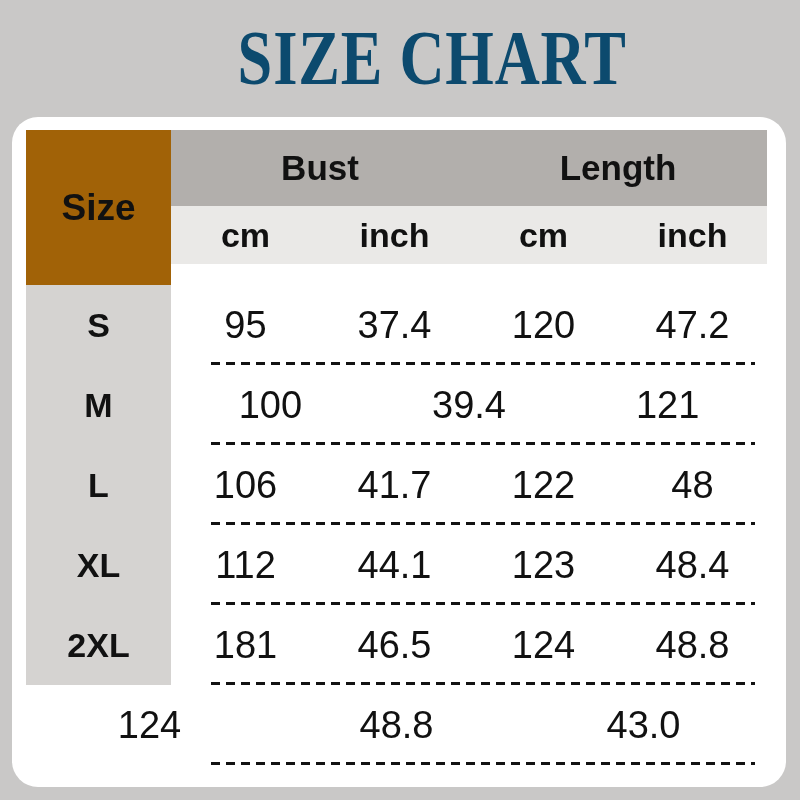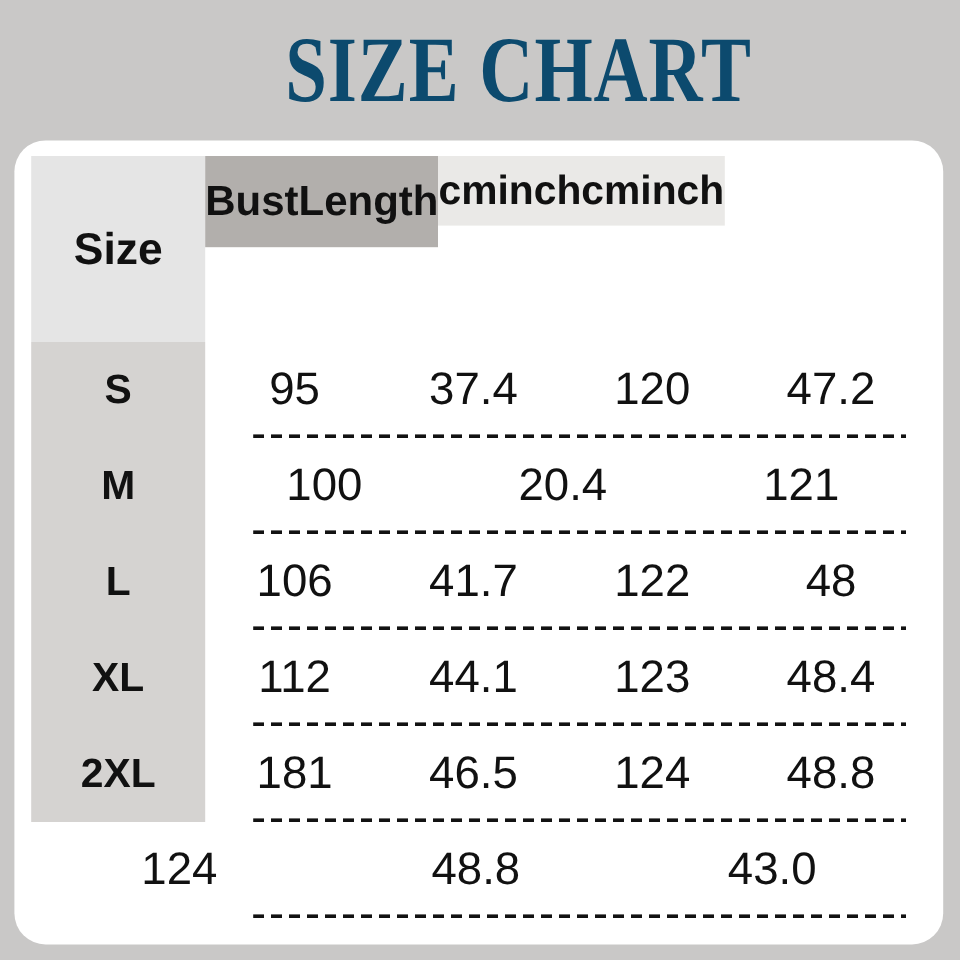--- a/index.html
+++ b/index.html
@@ -37,26 +37,26 @@
     box-sizing: border-box;
     padding: 13px 19px 0 14px;
   }
 
   .size-table { width: 741px; }
 
   .thead { display: flex; }
   .size-head {
     width: 145px;
     height: 155px;
-    background: #e5e5e5;
+    background: #a16207;
     display: flex; align-items: center; justify-content: center;
     font-weight: bold;
     font-size: 37px;
   }
-  .head-right { flex: 1; display: flex; flex-direction: row; text-align: center; }
+  .head-right { flex: 1; display: flex; flex-direction: column; text-align: center; }
   .group-row { height: 76px; background: #b2afac; display: flex; }
   .group-cell {
     flex: 1;
     display: flex; align-items: center; justify-content: center;
     font-weight: bold;
     font-size: 35px;
   }
   .units-row { height: 58px; background: #eae9e7; display: flex; }
   .unit-cell {
     flex: 1;
@@ -120,21 +120,21 @@
           <div class="size-cell">S</div>
           <div class="data-cell">95</div>
           <div class="data-cell">37.4</div>
           <div class="data-cell">120</div>
           <div class="data-cell">47.2</div>
         </div>
 
         <div class="row">
           <div class="size-cell">M</div>
           <div class="data-cell">100</div>
-          <div class="data-cell">20.4</div>
+          <div class="data-cell">39.4</div>
           <div class="data-cell">121</div>
         </div>
 
         <div class="row">
           <div class="size-cell">L</div>
           <div class="data-cell">106</div>
           <div class="data-cell">41.7</div>
           <div class="data-cell">122</div>
           <div class="data-cell">48</div>
         </div>

